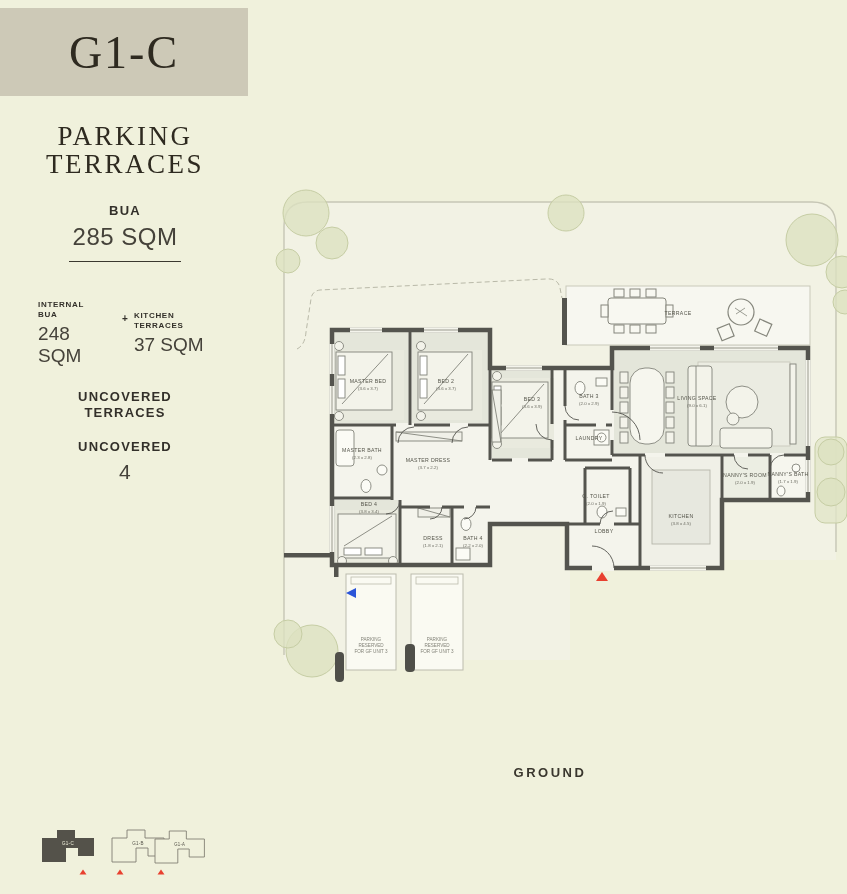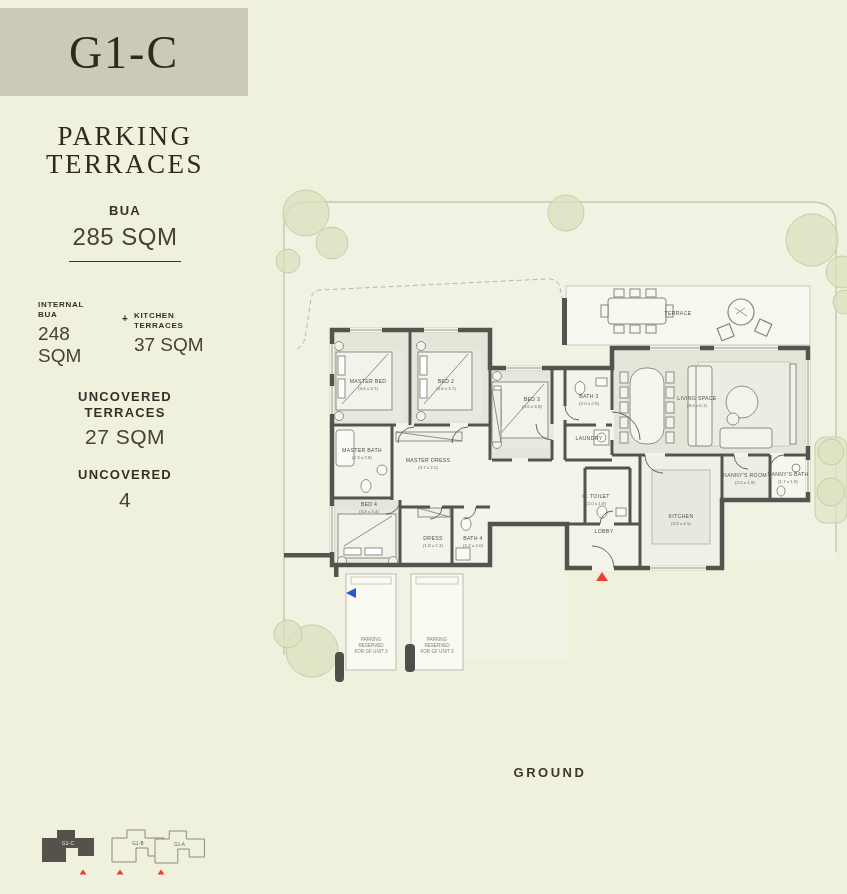--- a/index.html
+++ b/index.html
@@ -358,21 +358,20 @@
         <div>TERRACES</div>
       </div>
       <div class="mini-value">37 SQM</div>
     </div>
   </div>
 
   <div class="stat-label" style="margin-top:22px">
     <div>UNCOVERED</div>
     <div>TERRACES</div>
   </div>
-  <div class="stat-value" style="font-size:21px">27 SQM</div>
 
   <div class="stat-label" style="margin-top:18px">UNCOVERED</div>
   <div class="stat-value" style="font-size:21px">4</div>
 
   <div class="keyplan">
     <svg width="170" height="56" viewBox="0 0 170 56" xmlns="http://www.w3.org/2000/svg">
       <g transform="translate(4,5)">
         <path d="M0 9 H15 V1 H33 V9 H52 V27 H36 V19 H24 V33 H0 Z" fill="#54524a"></path>
         <text class="kp" x="26" y="16" fill="#f0f1dc">G1-C</text>
       </g>

